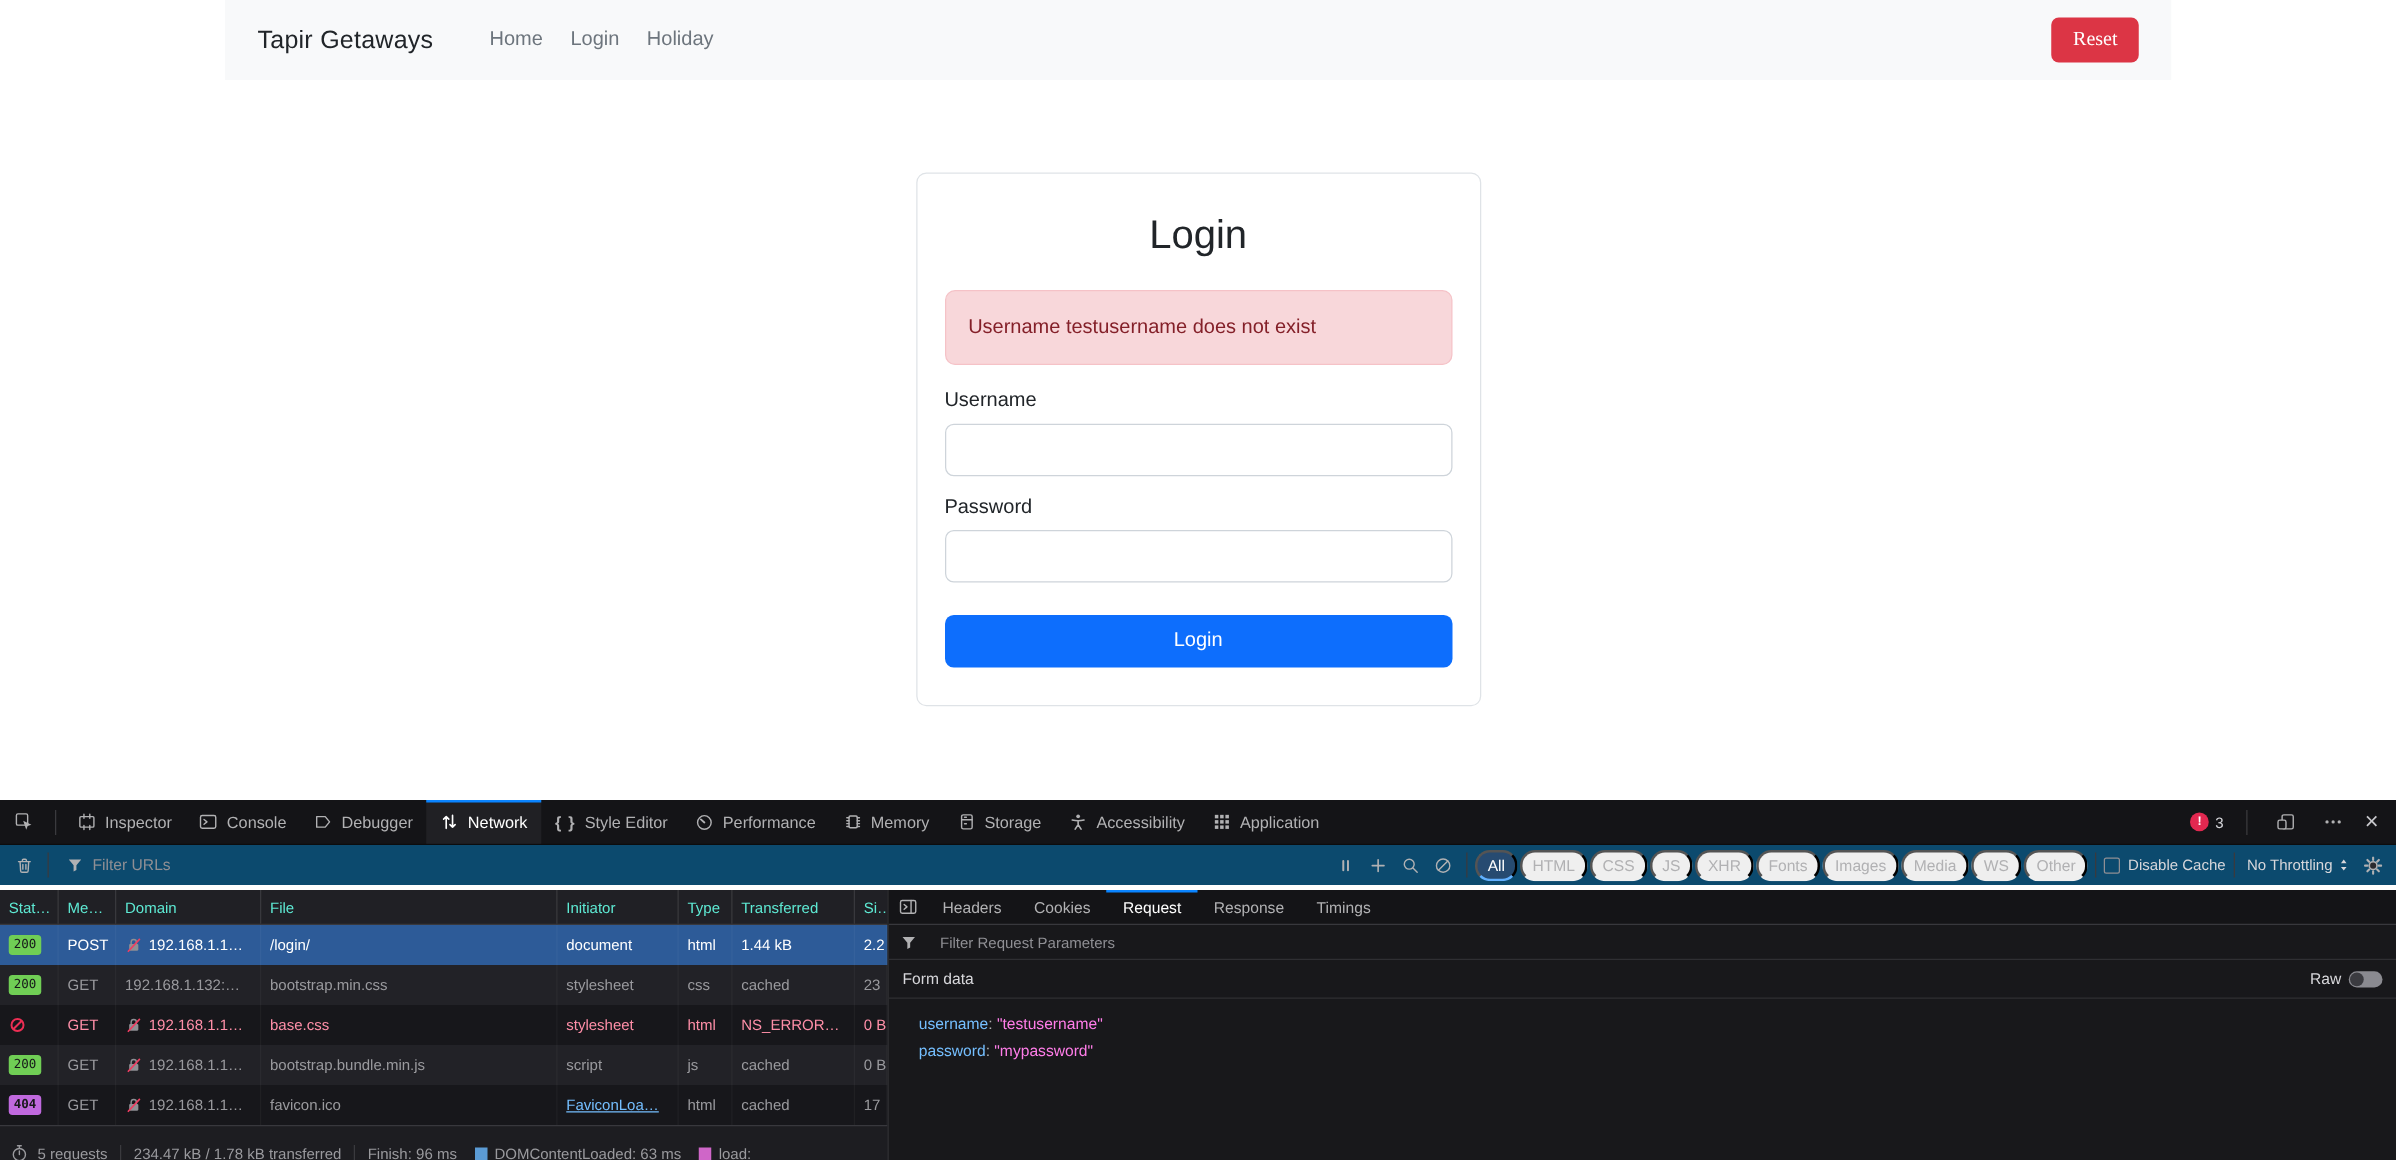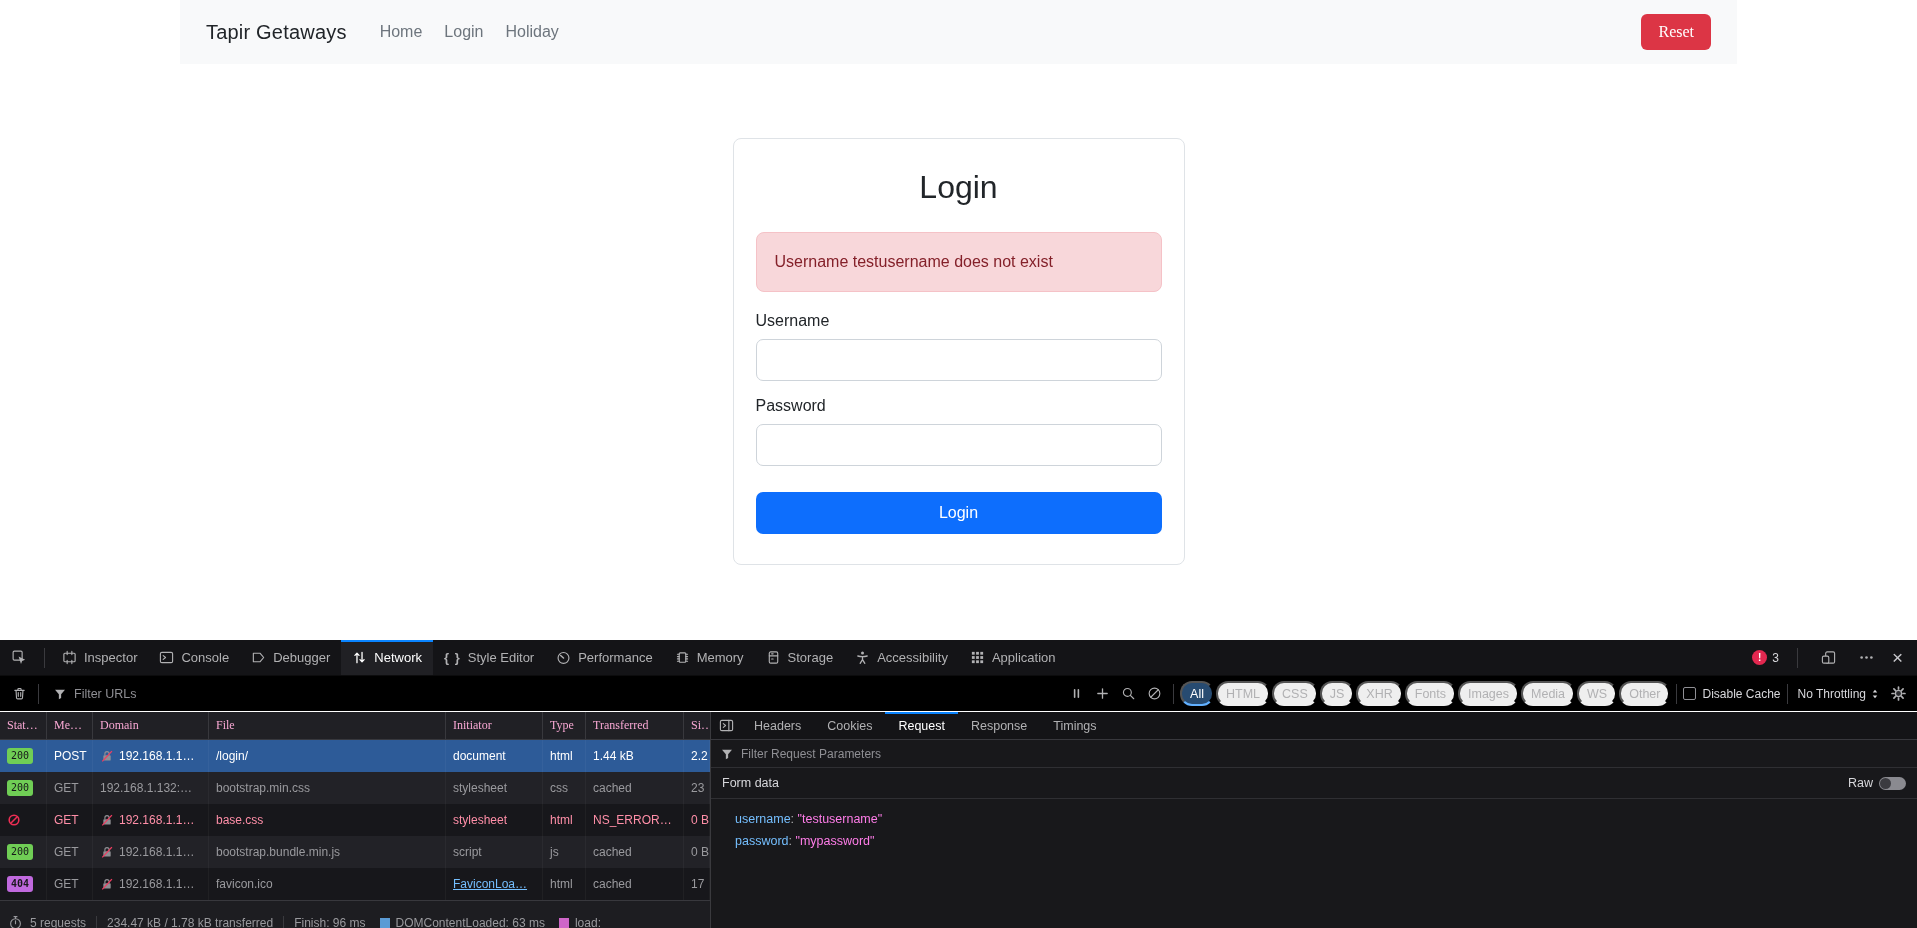--- a/index.html
+++ b/index.html
@@ -3,21 +3,21 @@
 <meta charset="utf-8">
 <style>
   * { margin:0; padding:0; box-sizing:border-box; }
   html,body { width:1917px; height:928px; overflow:hidden; background:#fff;
     font-family:"Liberation Sans", sans-serif; }
 
   
   .site { position:relative; height:640px; background:#fff; }
   .navbar { margin:0 180px; height:64px; background:#f8f9fa; display:flex;
     align-items:center; padding:0 26px; }
-  .brand { font-size:20px; color:#212529; margin-right:22px; letter-spacing:.2px; }
+  .brand { font-size:20px; color:#212529; margin-right:34px; letter-spacing:.2px; }
   .nav-links { display:flex; }
   .nav-link { color:#6d757d; font-size:16px; padding:8px 11px; text-decoration:none; cursor:pointer; }
   .reset-btn { margin-left:auto; background:#dc3545; color:#fff; border:0; border-radius:6px;
     padding:9px 17px; font-size:16px; cursor:pointer; font-family:Liberation Serif, serif; }
 
   .card { position:absolute; left:50%; transform:translateX(-50%); top:138px; width:452px;
     background:#fff; border:1px solid #dfe3e7; border-radius:8px; padding:26px 22px 30px; }
   .card-title { text-align:center; font-size:32px; font-weight:500; color:#212529; margin:4px 0 26px; }
   .alert { background:#f8d7da; border:1px solid #f5c2c7; color:#842029; border-radius:8px;
     padding:20px 18px; font-size:16px; margin-bottom:20px; }
@@ -43,42 +43,42 @@
   .dt-tab.active::before { content:""; position:absolute; top:0; left:0; right:0; height:2px; background:#0a84ff; }
   .braces { font-weight:700; font-size:13px; letter-spacing:1px; }
   .dt-right { margin-left:auto; display:flex; align-items:center; gap:12px; padding-right:14px; }
   .err-badge { display:flex; align-items:center; gap:5px; cursor:pointer; }
   .err-circle { width:15px; height:15px; border-radius:50%; background:#e22850; color:#fff;
     font-size:10px; font-weight:700; display:flex; align-items:center; justify-content:center; }
   .err-count { color:#d7d7db; font-size:12px; }
   .meatballs, .close-x { cursor:pointer; color:#c8c8cc; }
   .close-x { font-size:19px; line-height:1; }
 
-  .dt-toolbar { height:36px; flex:0 0 36px; background:#000000; border-bottom:1px solid #ffffff;
+  .dt-toolbar { height:36px; flex:0 0 36px; background:#0c4a6e; border-bottom:4px solid #ffffff;
     display:flex; align-items:center; padding:16px 6px; }
   .tool-btn { width:26px; height:26px; display:flex; align-items:center; justify-content:center;
     cursor:pointer; color:#b1b1b3; border-radius:2px; }
   .filter-wrap { flex:1; display:flex; align-items:center; gap:7px; padding-left:8px; min-width:0; }
   .filter-wrap input { flex:1; background:transparent; border:0; outline:none; color:#d7d7db;
     font-size:12.5px; font-family:inherit; }
   .filter-wrap input::placeholder { color:#8f8f94; }
   .pills { display:flex; align-items:center; gap:2px; }
   .pill { padding:4px 8px 3px; border-radius:12px; color:#b1b1b3; font-size:12.5px; cursor:pointer;
     border-bottom:2px solid transparent; }
   .pill.active { background:#274b71; color:#fff; border-bottom:2px solid #61b0ff; }
   .cache-wrap { display:flex; align-items:center; gap:6px; cursor:pointer; white-space:nowrap; color:#d7d7db; }
   .checkbox { width:13px; height:13px; border:1px solid #8f8f94; border-radius:2px; background:transparent; }
   .throttle { display:flex; align-items:center; gap:3px; color:#d7d7db; cursor:pointer; white-space:nowrap; padding:0 4px; }
 
   .dt-main { flex:1; display:flex; min-height:0; }
   .req-list { width:711px; flex:0 0 711px; border-right:1px solid #3a3a3e; display:flex;
     flex-direction:column; overflow:hidden; }
   .grid-cols { display:grid; grid-template-columns:47px 46px 116px 237px 97px 43px 98px 1fr; }
   .req-header { height:28px; flex:0 0 28px; background:#202025; border-bottom:1px solid #38383d;
-    color:#f9a8d4;font-family:Liberation Serif, serif; }
+    color:#5eead4; }
   .req-header .hcell { display:flex; align-items:center; padding:0 7px; border-right:1px solid #38383d;
     overflow:hidden; white-space:nowrap; }
   .req-header .hcell:last-child { border-right:0; }
   .req-row { height:32px; flex:0 0 32px; color:#9a9a9e; cursor:pointer; }
   .req-row .cell { display:flex; align-items:center; padding:0 7px; overflow:hidden;
     white-space:nowrap; border-right:1px solid rgba(255,255,255,0.04); }
   .req-row.row-a { background:#222227; }
   .req-row.row-b { background:#17171b; }
   .req-row.selected { background:#2d5b98; color:#fff; }
   .req-row.blocked { color:#ff8fa8; }
@@ -99,21 +99,21 @@
 
   .details { flex:1; min-width:0; display:flex; flex-direction:column; background:#18181b; }
   .details-tabs { height:28px; flex:0 0 28px; background:#141417; border-bottom:1px solid #38383d;
     display:flex; align-items:stretch; }
   .panel-toggle { width:30px; display:flex; align-items:center; justify-content:center; cursor:pointer; }
   .dtab { padding:0 13px; display:flex; align-items:center; color:#b1b1b3; position:relative;
     cursor:pointer; font-size:12.5px; }
   .dtab.active { color:#fff; }
   .dtab.active::before { content:""; position:absolute; top:0; left:0; right:0; height:2px; background:#0a84ff; }
   .details-filter { height:28px; flex:0 0 28px; border-bottom:1px solid #2f2f33; display:flex;
-    align-items:center; gap:7px; padding:0 9px; }
+    align-items:center; gap:18px; padding:0 9px; }
   .details-filter input { flex:1; background:transparent; border:0; outline:none; color:#d7d7db;
     font-size:12px; font-family:inherit; }
   .details-filter input::placeholder { color:#8f8f94; }
   .formdata-header { height:31px; flex:0 0 31px; display:flex; align-items:center; padding:0 11px;
     border-bottom:1px solid #2f2f33; color:#d7d7db; font-size:12.5px; }
   .raw-wrap { margin-left:auto; display:flex; align-items:center; gap:6px; color:#d7d7db; }
   .toggle { width:27px; height:13px; border-radius:7px; background:#8a8a90; position:relative; cursor:pointer; }
   .toggle .knob { position:absolute; left:1px; top:1px; width:11px; height:11px; border-radius:50%; background:#3b3b40; }
   .params { padding:9px 0; overflow:hidden; }
   .param { padding:4px 10px 4px 24px; font-size:12.5px; white-space:nowrap; }

